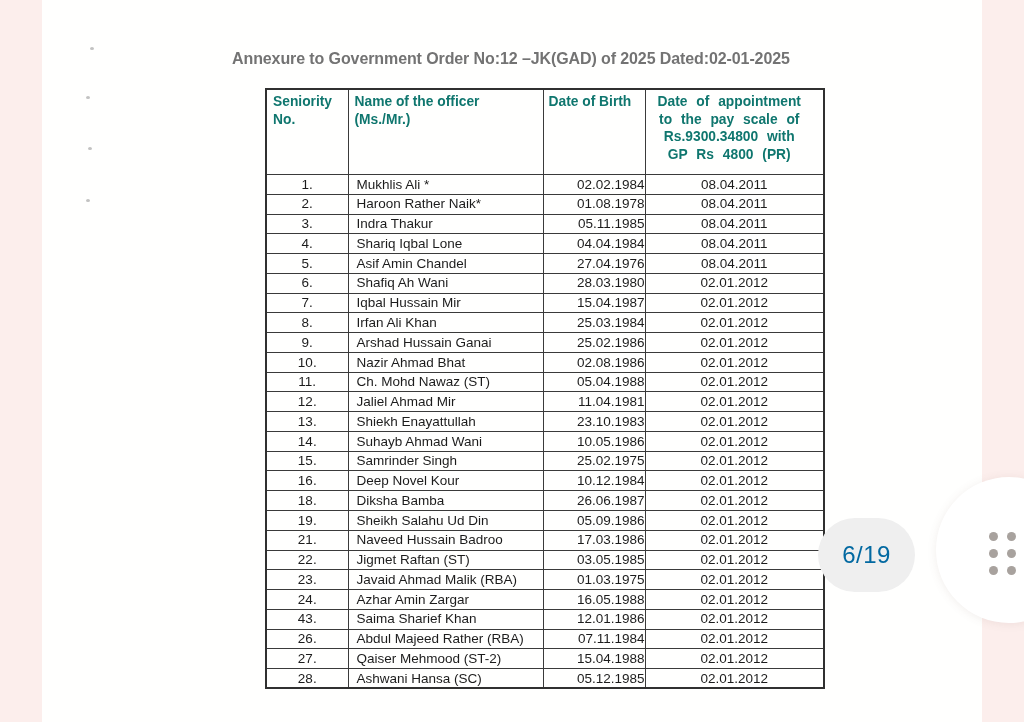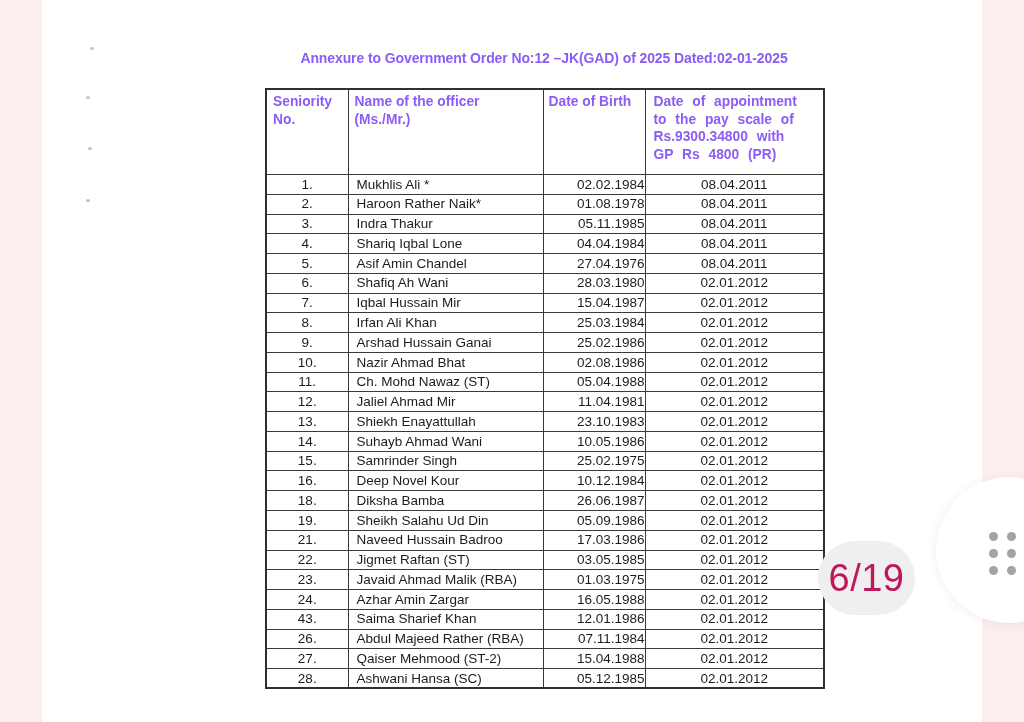--- a/index.html
+++ b/index.html
@@ -7,51 +7,51 @@
     position:relative; width:1024px; height:722px; overflow:hidden;
     background:#fceeec;
     font-family:"Liberation Sans","DejaVu Sans",sans-serif;
   }
   .page {
     position:absolute; left:42px; top:0; width:940px; height:722px;
     background:#fffffe;
   }
   .doc-title {
     position:absolute; left:232px; top:50px; width:624px;
-    text-align:center; font-weight:700; font-size:14px; color:#8b5cf6;
+    text-align:left; font-weight:700; font-size:16px; color:#737373;
     white-space:nowrap; letter-spacing:-0.1px;
   }
   table.officer-table {
     position:absolute; left:265px; top:88px; width:558px;
     border-collapse:collapse; table-layout:fixed; color:#1c1c1c;
     border:2px solid #303030;
   }
   .officer-table th, .officer-table td { border:1px solid #3a3a3a; overflow:hidden; }
   .officer-table thead th {
     height:78px; vertical-align:top; text-align:left;
     font-size:13.8px; font-weight:700; line-height:1.28; padding:3px 6px;
-    color:#8b5cf6;
+    color:#0f766e;
   }
   .officer-table thead th.h2 { white-space:nowrap; padding:3px 2px 3px 5px; }
-  .officer-table thead th.h3 { padding:3px 18px 3px 8px; word-spacing:5px; }
+  .officer-table thead th.h3 { padding:3px 18px 3px 8px; word-spacing:5px;text-align:center; }
   .officer-table tbody tr { height:19.78px; }
   .officer-table tbody td { font-size:13.5px; padding:0; line-height:1; vertical-align:middle; }
   .officer-table tbody td.c0 { text-align:center; }
   .officer-table tbody td.c1 { text-align:left; padding-left:8px; }
   .officer-table tbody td.c2 { text-align:right; }
   .officer-table tbody td.c3 { text-align:center; }
   .speck {
     position:absolute; width:4px; height:3px; border-radius:50%;
     background:#8f8f8f; opacity:.55;
   }
   .page-pill {
-    position:absolute; left:818px; top:541px; width:97px; height:74px;
+    position:absolute; left:818px; top:518px; width:97px; height:74px;
     background:#efefef; border-radius:37px;
     display:flex; align-items:center; justify-content:center;
-    font-size:38px; color:#be185d; letter-spacing:0.5px;
+    font-size:24px; color:#0369a1; letter-spacing:0.5px;
   }
   .floating-handle { position:absolute; left:0; top:0; width:0; height:0; }
   .fab-circle {
     position:absolute; left:936px; top:477px; width:146px; height:146px;
     border-radius:50%; background:#ffffff;
     box-shadow:0 1px 10px rgba(120,90,80,0.10);
   }
   .dots {
     position:absolute; left:989px; top:532px;
     display:grid; grid-template-columns:repeat(2,9px); grid-auto-rows:9px;

